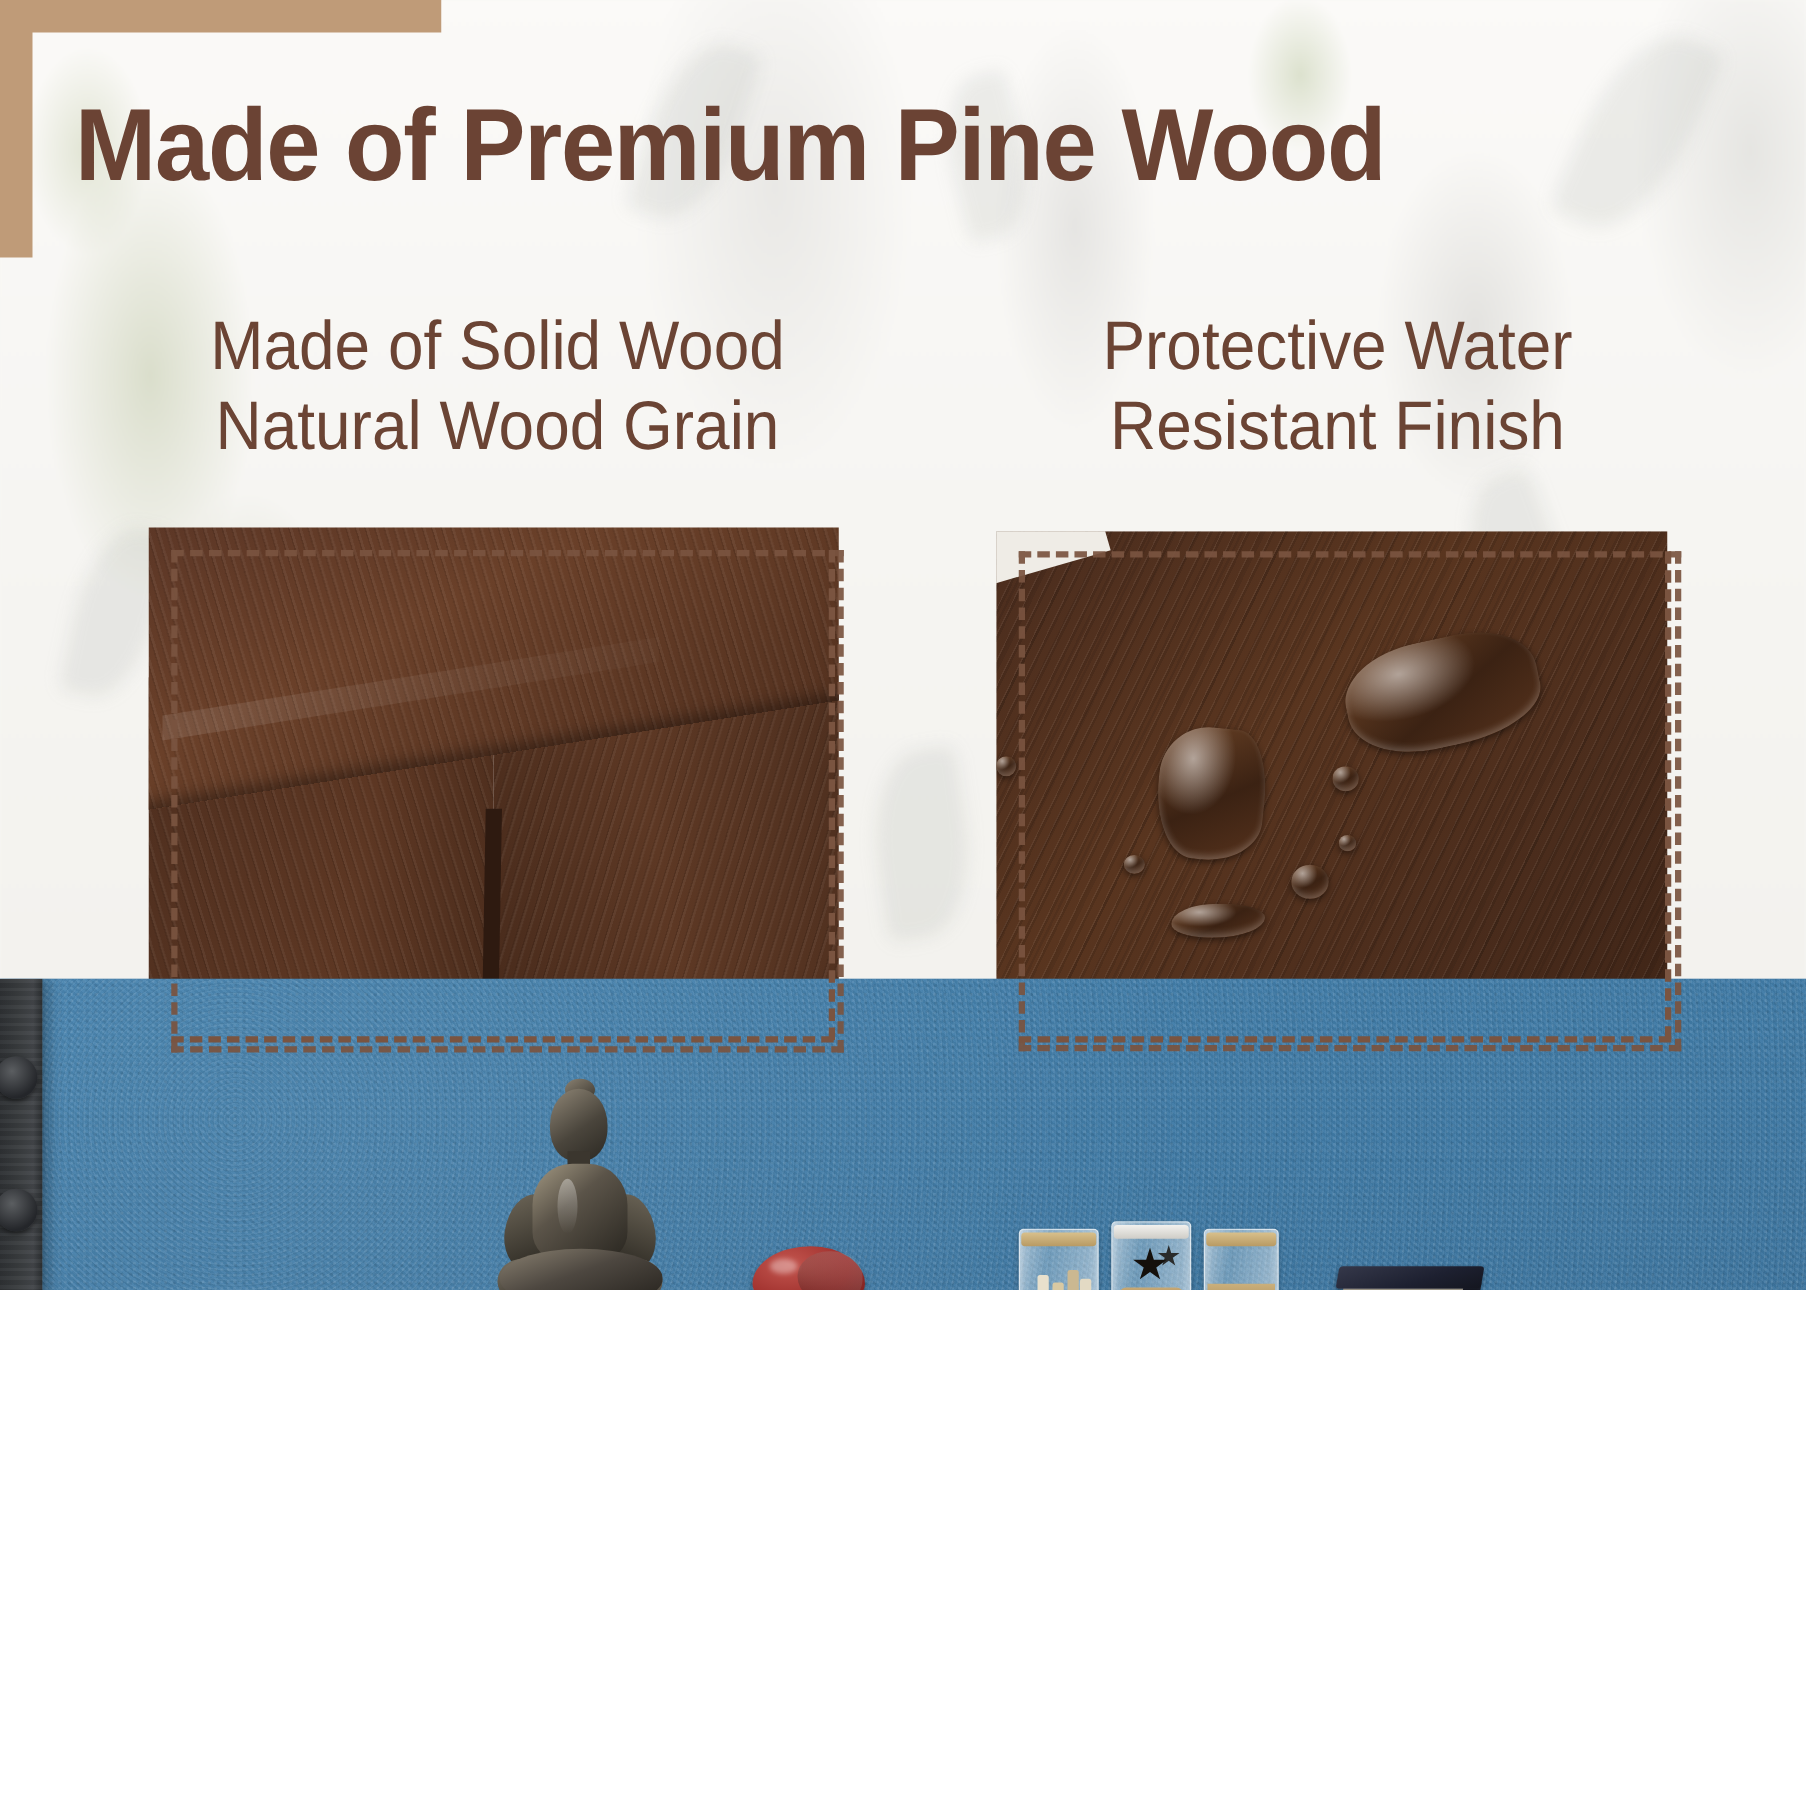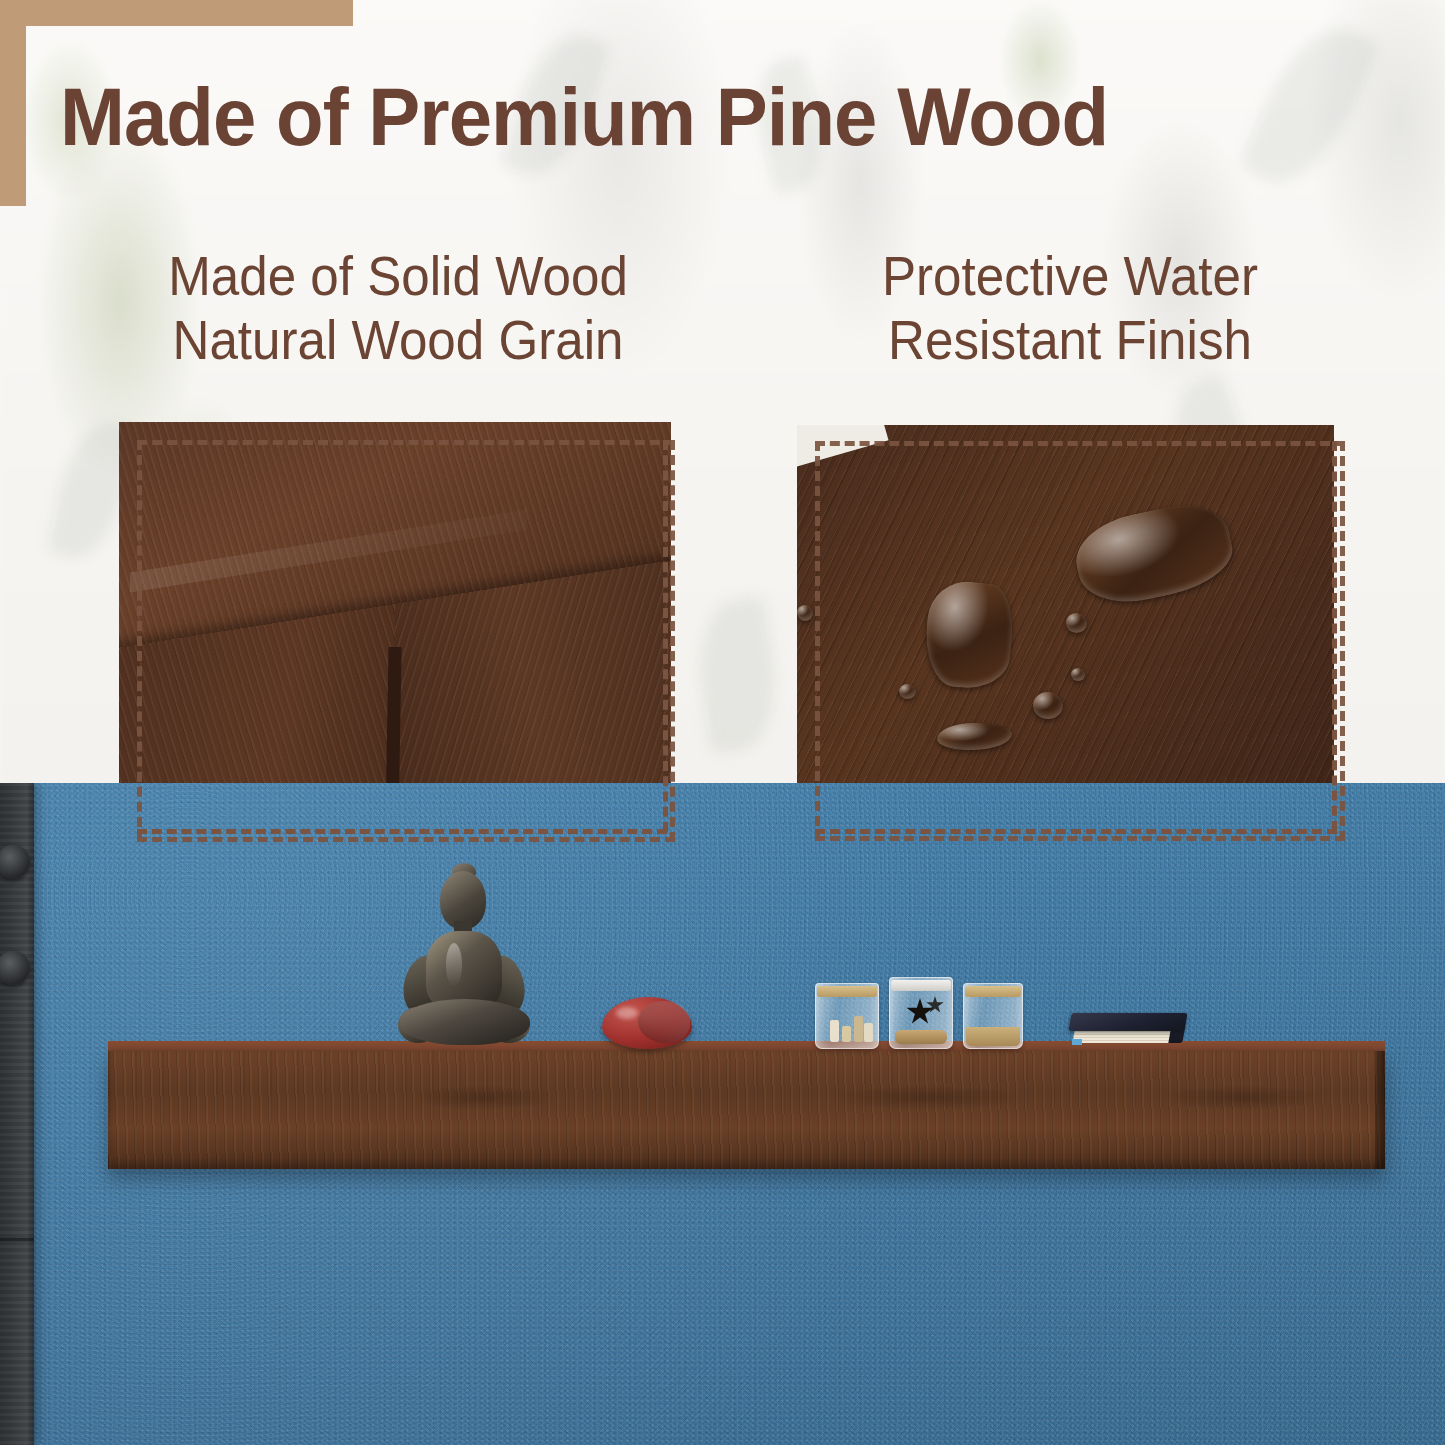--- a/index.html
+++ b/index.html
@@ -1,21 +1,21 @@
 <!DOCTYPE html>
 <html><head>
 <meta charset="utf-8">
 <style>
   html,body{margin:0;padding:0;}
   body{
     width:1445px;height:1445px;overflow:hidden;
     font-family:"Liberation Sans", sans-serif;
     background:#ffffff;
   }
-  #stage{position:relative;width:1445px;height:1445px;overflow:hidden;}
+  #stage{position:relative;width:1445px;height:1032px;overflow:hidden;}
 
   
   .header-bg{
     position:absolute;left:0;top:0;width:1445px;height:800px;
     background:#f7f6f3;
     overflow:hidden;
   }
   .header-bg .leafwash{
     position:absolute;inset:0;
     background:

